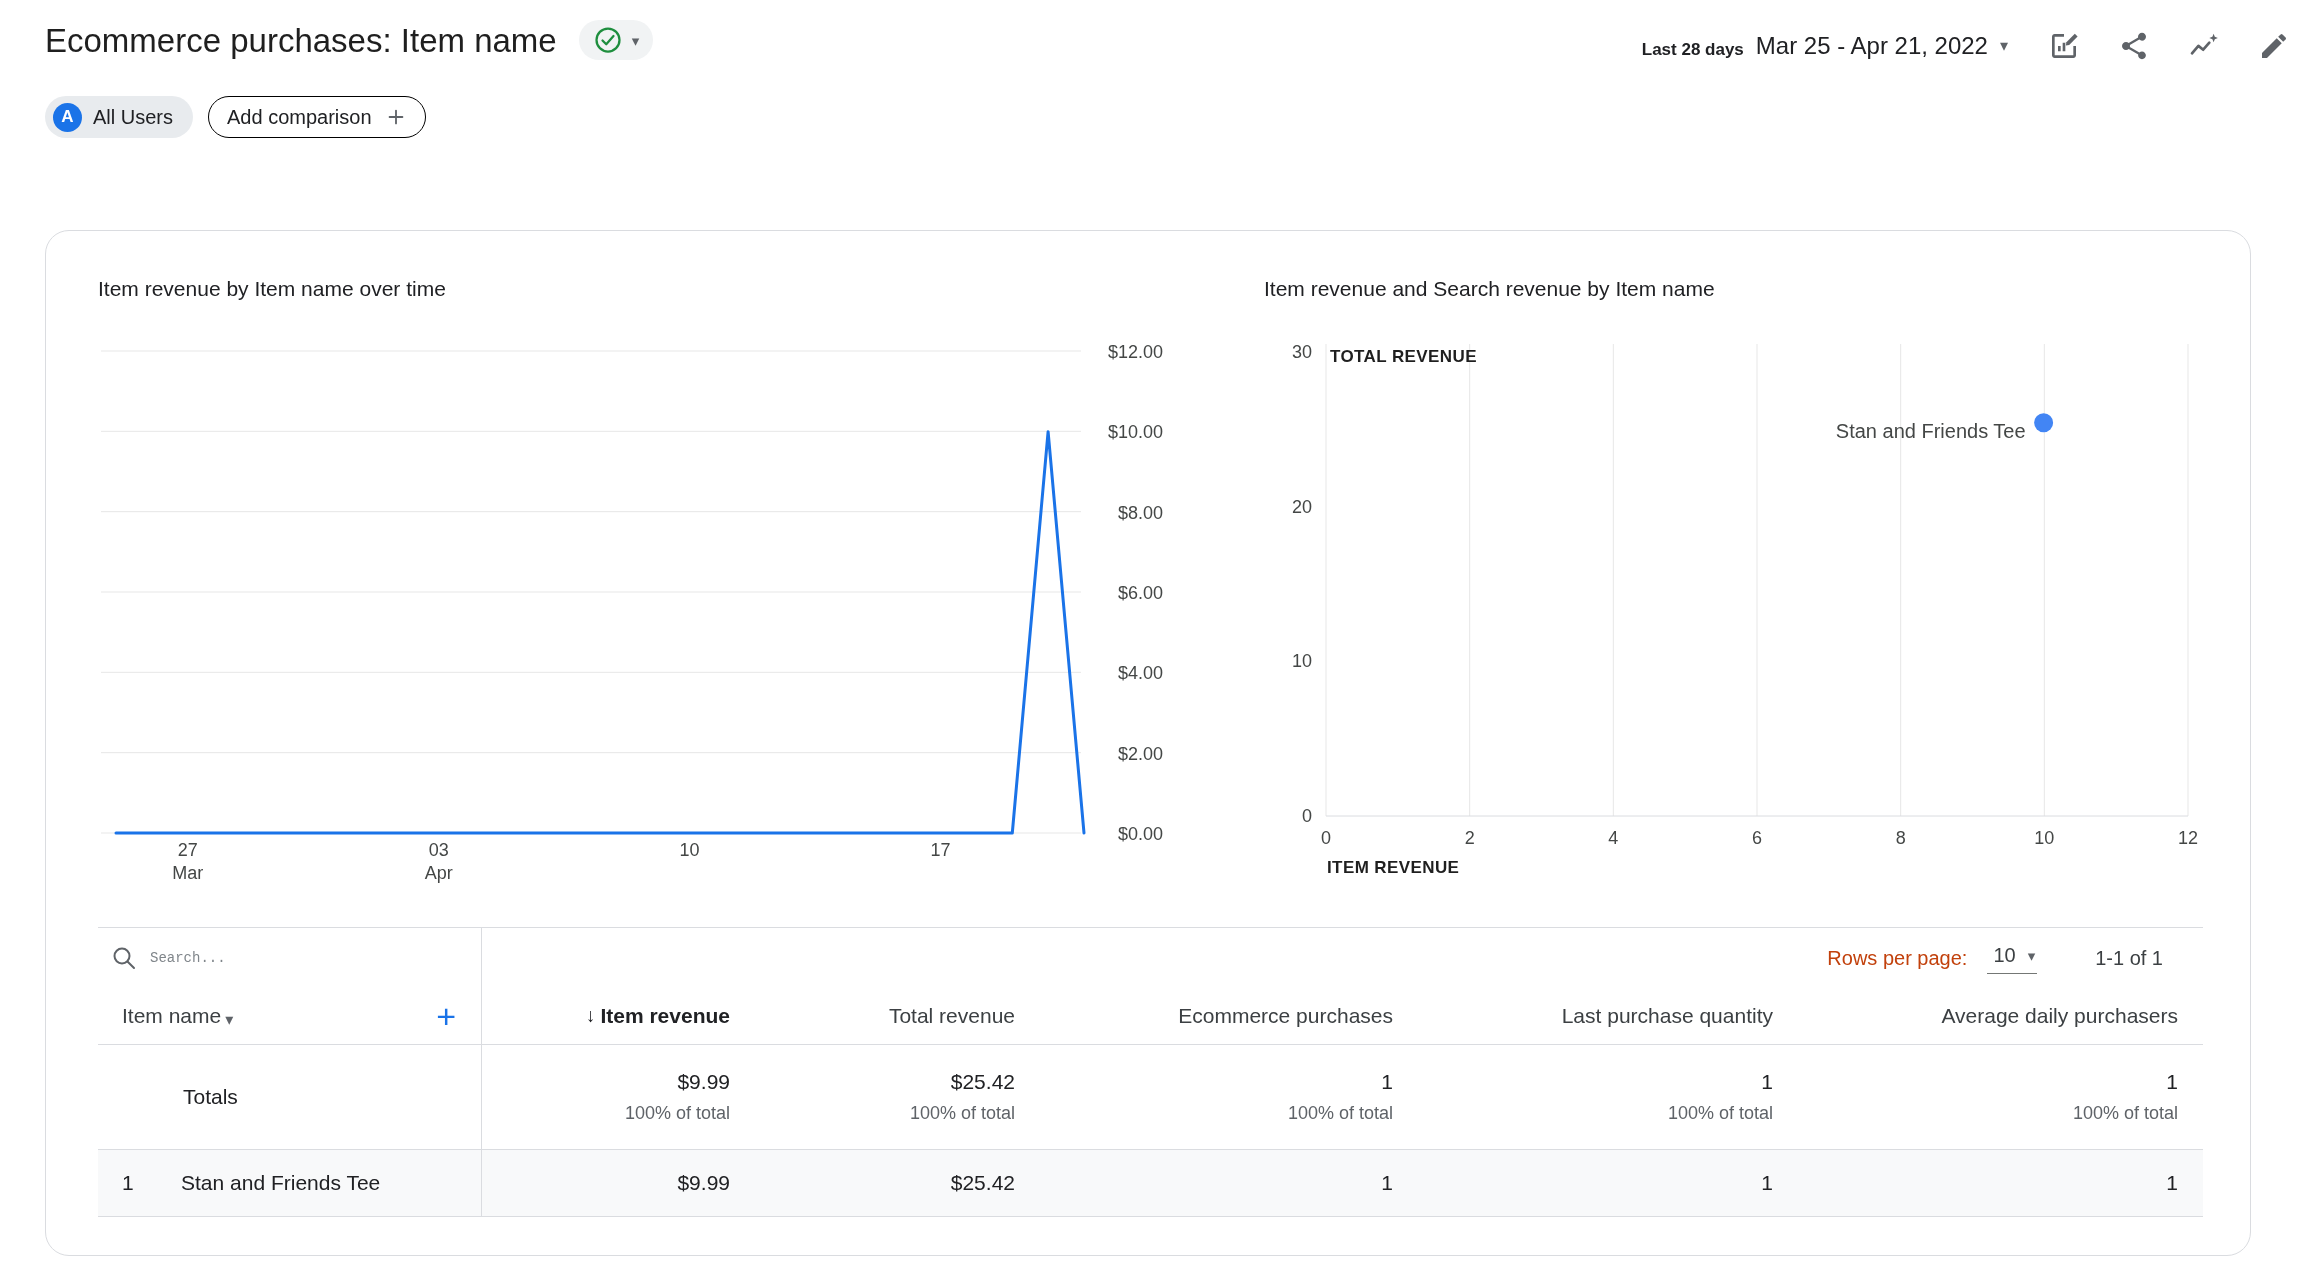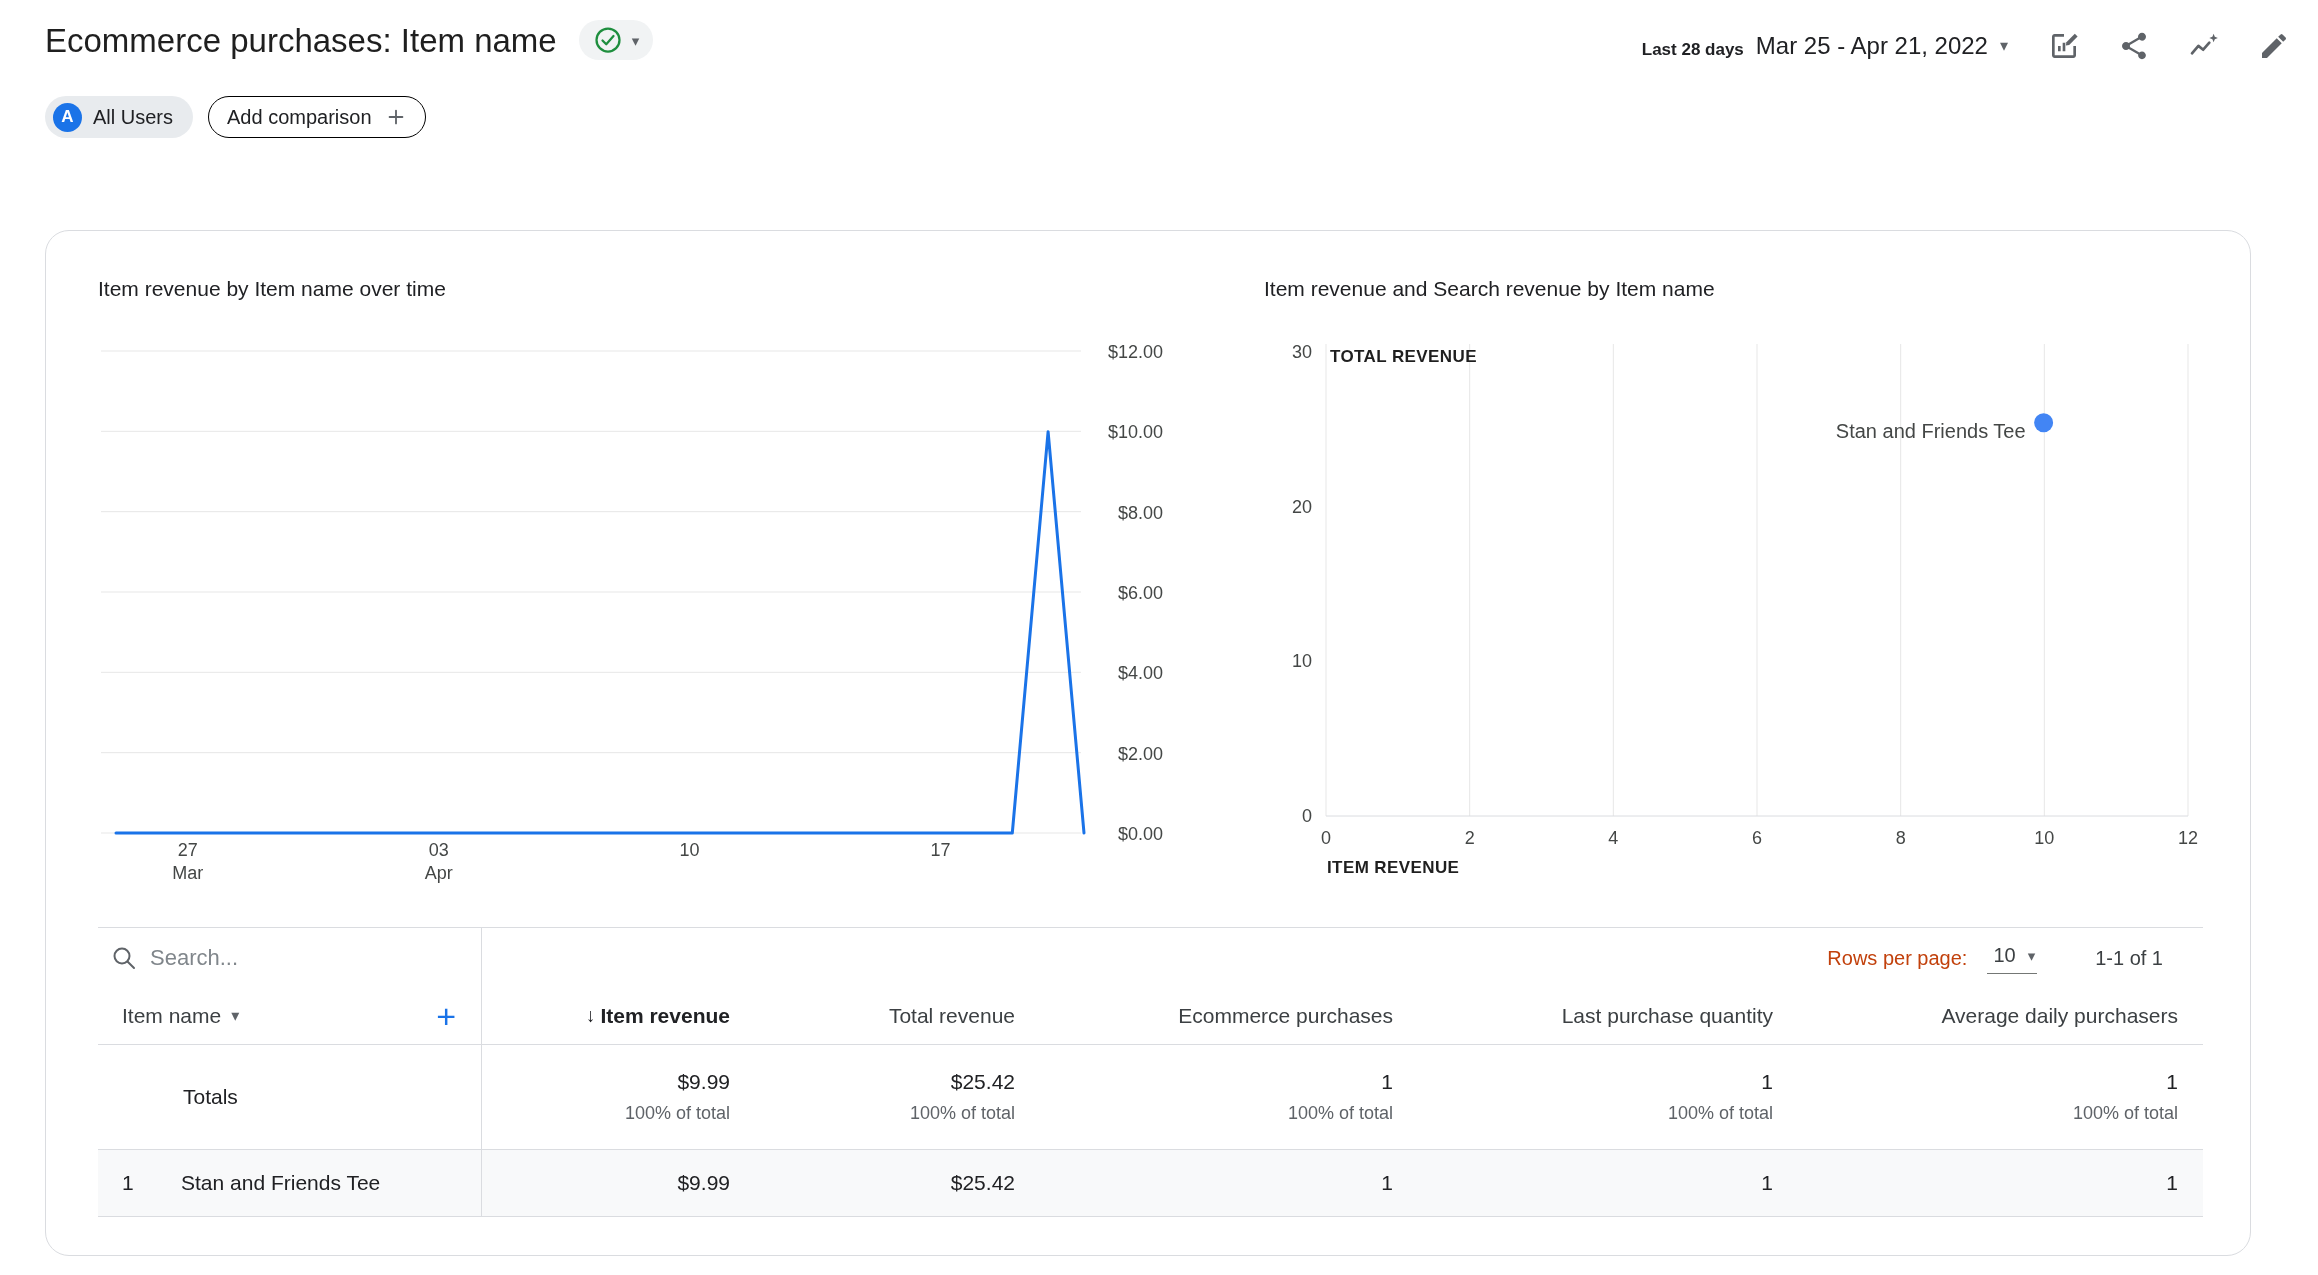--- a/index.html
+++ b/index.html
@@ -32,36 +32,36 @@
   #line-chart{position:absolute;left:15px;top:105px}
   #scatter-chart{position:absolute;left:1225px;top:105px}
   .axis-label{font-size:18px;fill:#444746}
   .axis-title{font-size:17px;font-weight:700;fill:#1f1f1f;letter-spacing:.4px}
   .point-label{font-size:20px;fill:#444746}
 
   .table-area{position:absolute;left:52px;top:696px;width:2105px;height:290px;border-top:1px solid #dadce0;border-bottom:1px solid #dadce0}
   .col-divider{position:absolute;left:383px;top:0;bottom:0;width:1px;background:#dadce0}
   .toolbar-row{height:60px;display:flex;align-items:center;justify-content:space-between;padding-right:40px}
   .search-box{display:flex;align-items:center;gap:13px;padding-left:13px}
-  .search-box input{border:none;outline:none;background:transparent;font-size:22px;font-family:Liberation Sans, sans-serif;color:#202124;width:250px}
+  .search-box input{border:none;outline:none;background:transparent;font-size:14px;font-family:Liberation Mono, monospace;color:#202124;width:250px}
   .search-box input::placeholder{color:#80868b}
   .pagination-group{display:flex;align-items:center}
   .rpp-label{font-size:20px;color:#c2410c}
   .rpp-select{display:flex;align-items:center;gap:12px;margin-left:20px;border-bottom:1px solid #747775;padding:2px 2px 6px 6px;cursor:pointer;font-size:20px;color:#3c4043}
   .page-info{font-size:20px;color:#3c4043;margin-left:58px}
 
   .grid-row{display:grid;grid-template-columns:383px 249px 285px 378px 380px 405px 1fr;align-items:center}
   .header-row{height:57px;border-bottom:1px solid #dadce0}
   .totals-row{height:105px;border-bottom:1px solid #dadce0}
   .data-row{height:66px;background:#f8f9fa;cursor:pointer}
   .cell.num{text-align:right}
   .header-row .cell{font-size:21px;color:#3c4043;white-space:nowrap}
   .c0{padding-left:24px;display:flex;align-items:center}
   .header-row .c0{justify-content:space-between;padding-right:25px}
-  .dim-header{display:flex;align-items:center;gap:10px;cursor:pointer}
+  .dim-header{display:flex;align-items:flex-end;gap:4px;cursor:pointer}
   .dim-header .caret{font-size:16px}
   .add-col{border:none;background:none;color:#1a73e8;font-size:34px;font-weight:400;line-height:1;cursor:pointer;padding:0}
   .cell.sorted{display:flex;justify-content:flex-end;align-items:center;gap:5px;color:#202124;font-weight:700}
   .sort-arrow{font-size:19px;font-weight:400;color:#202124}
   .totals-cell{display:flex;flex-direction:column;align-items:flex-end;gap:9px}
   .totals-label-cell{font-size:21px;color:#202124;padding-left:85px}
   .tv{font-size:21px;font-weight:500;color:#202124}
   .ts{font-size:18px;color:#5f6368}
   .data-row .cell{font-size:21px;color:#202124}
   .row-index{display:inline-block;width:59px;font-size:21px}

